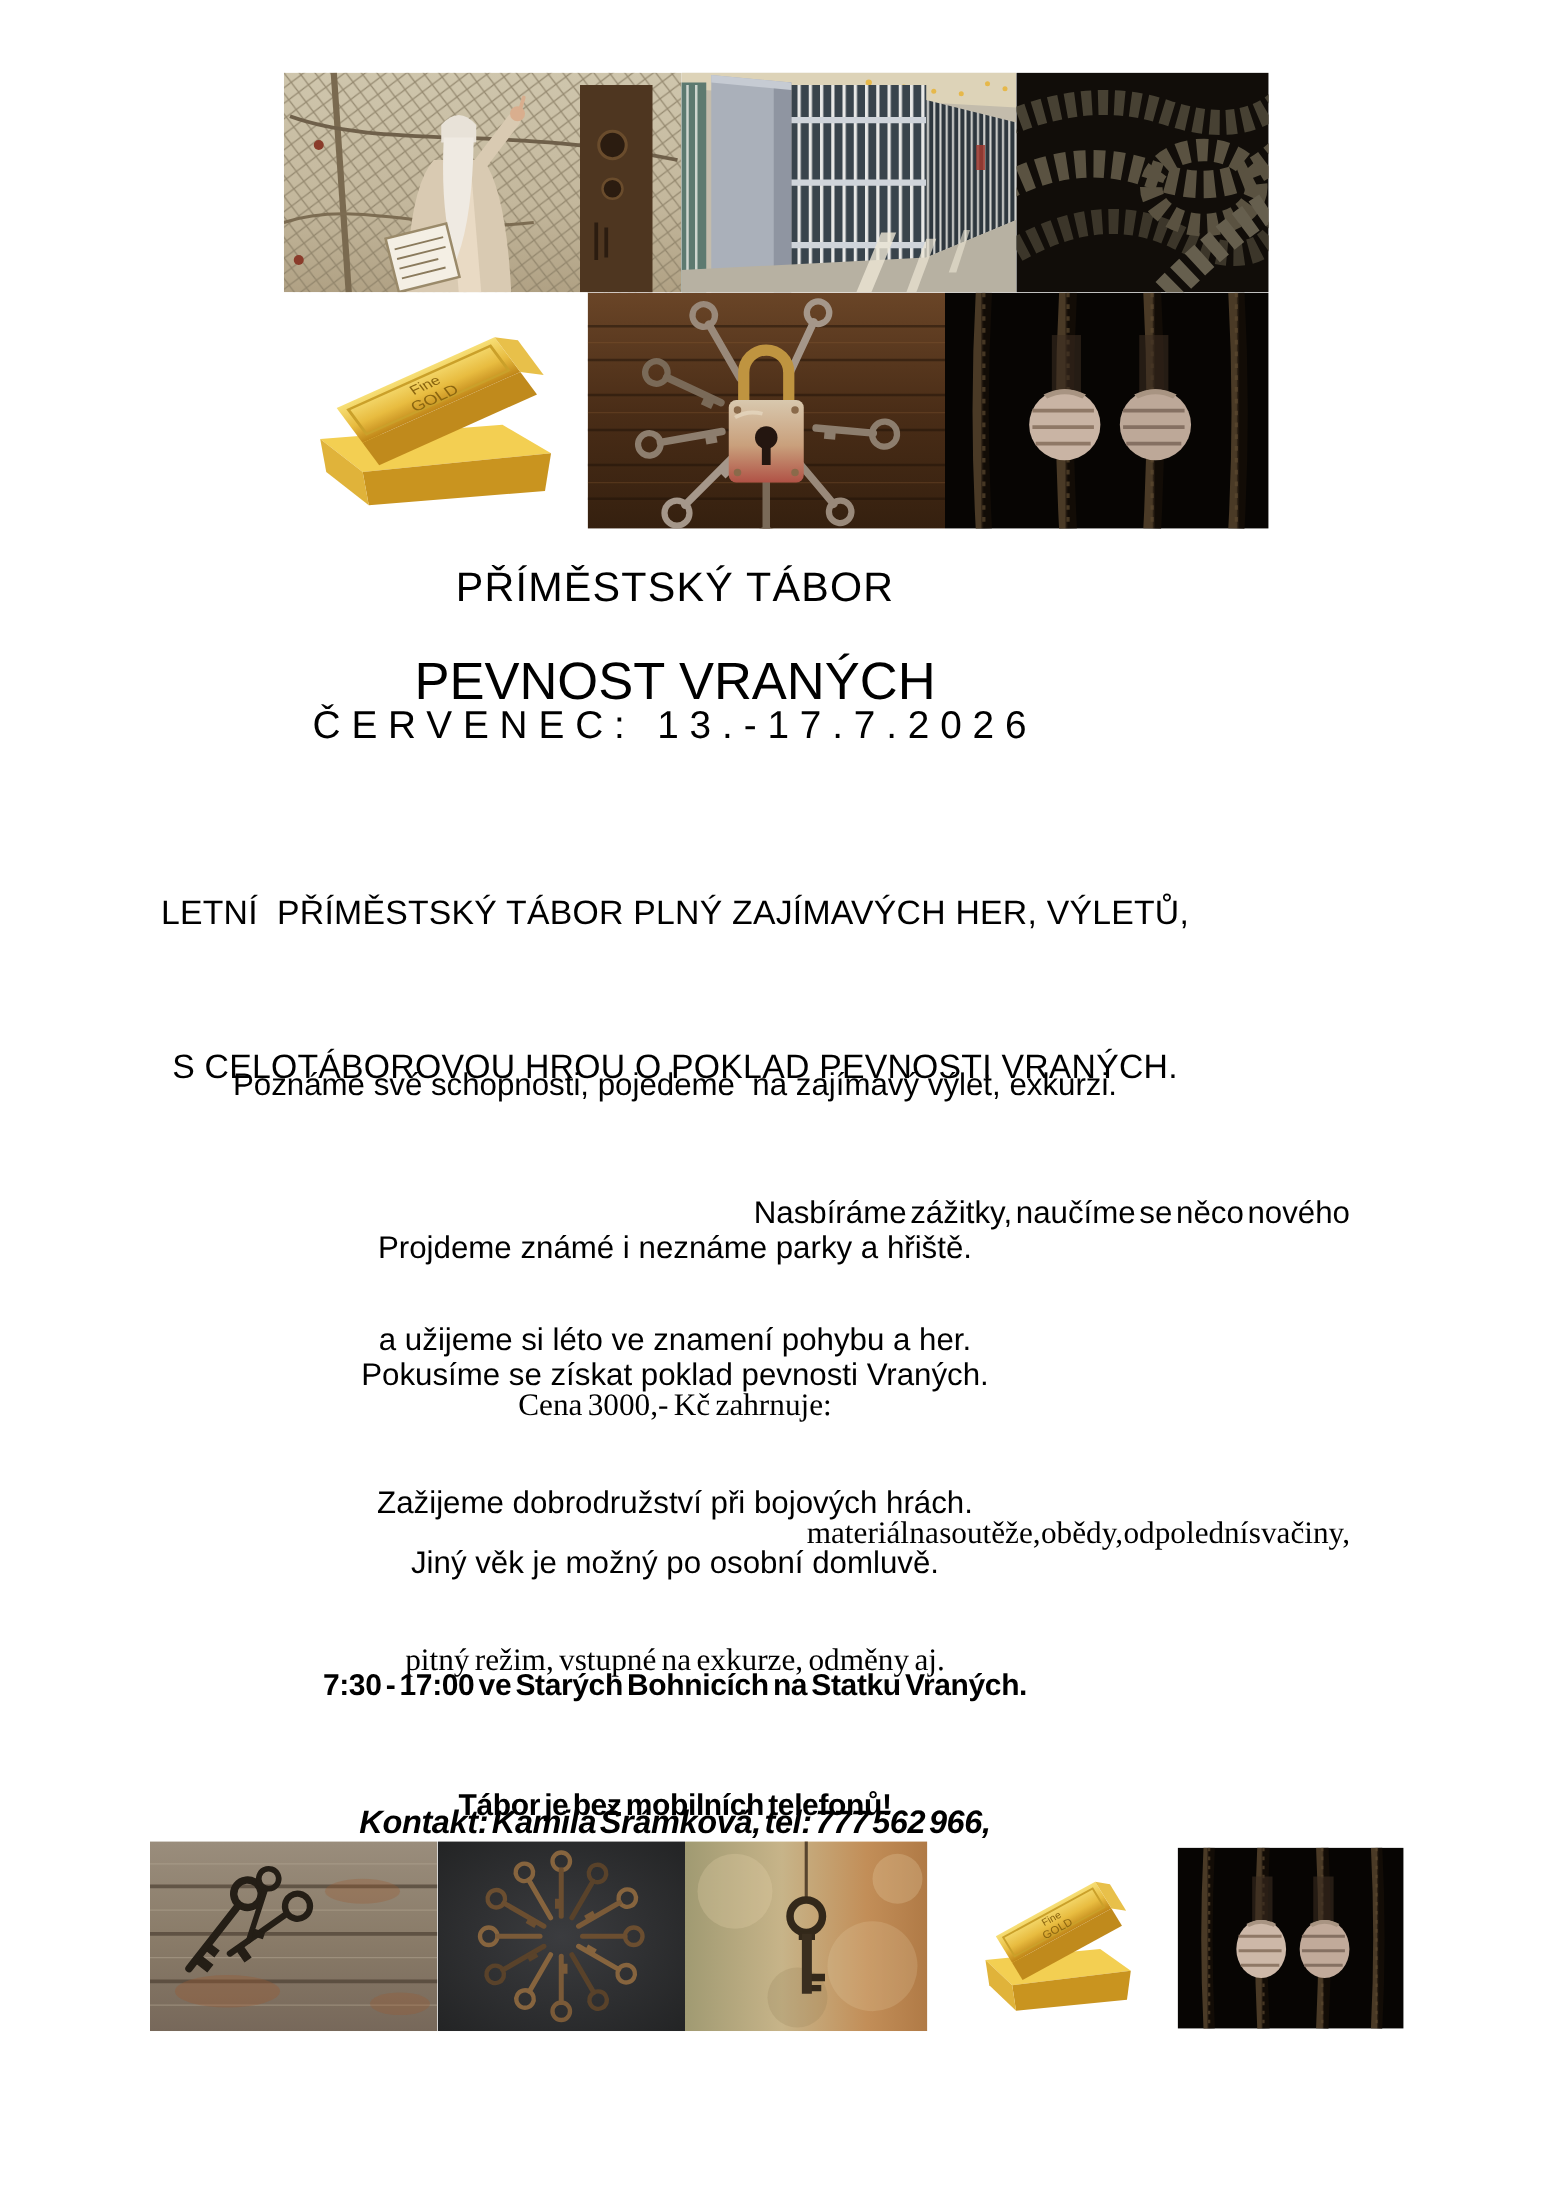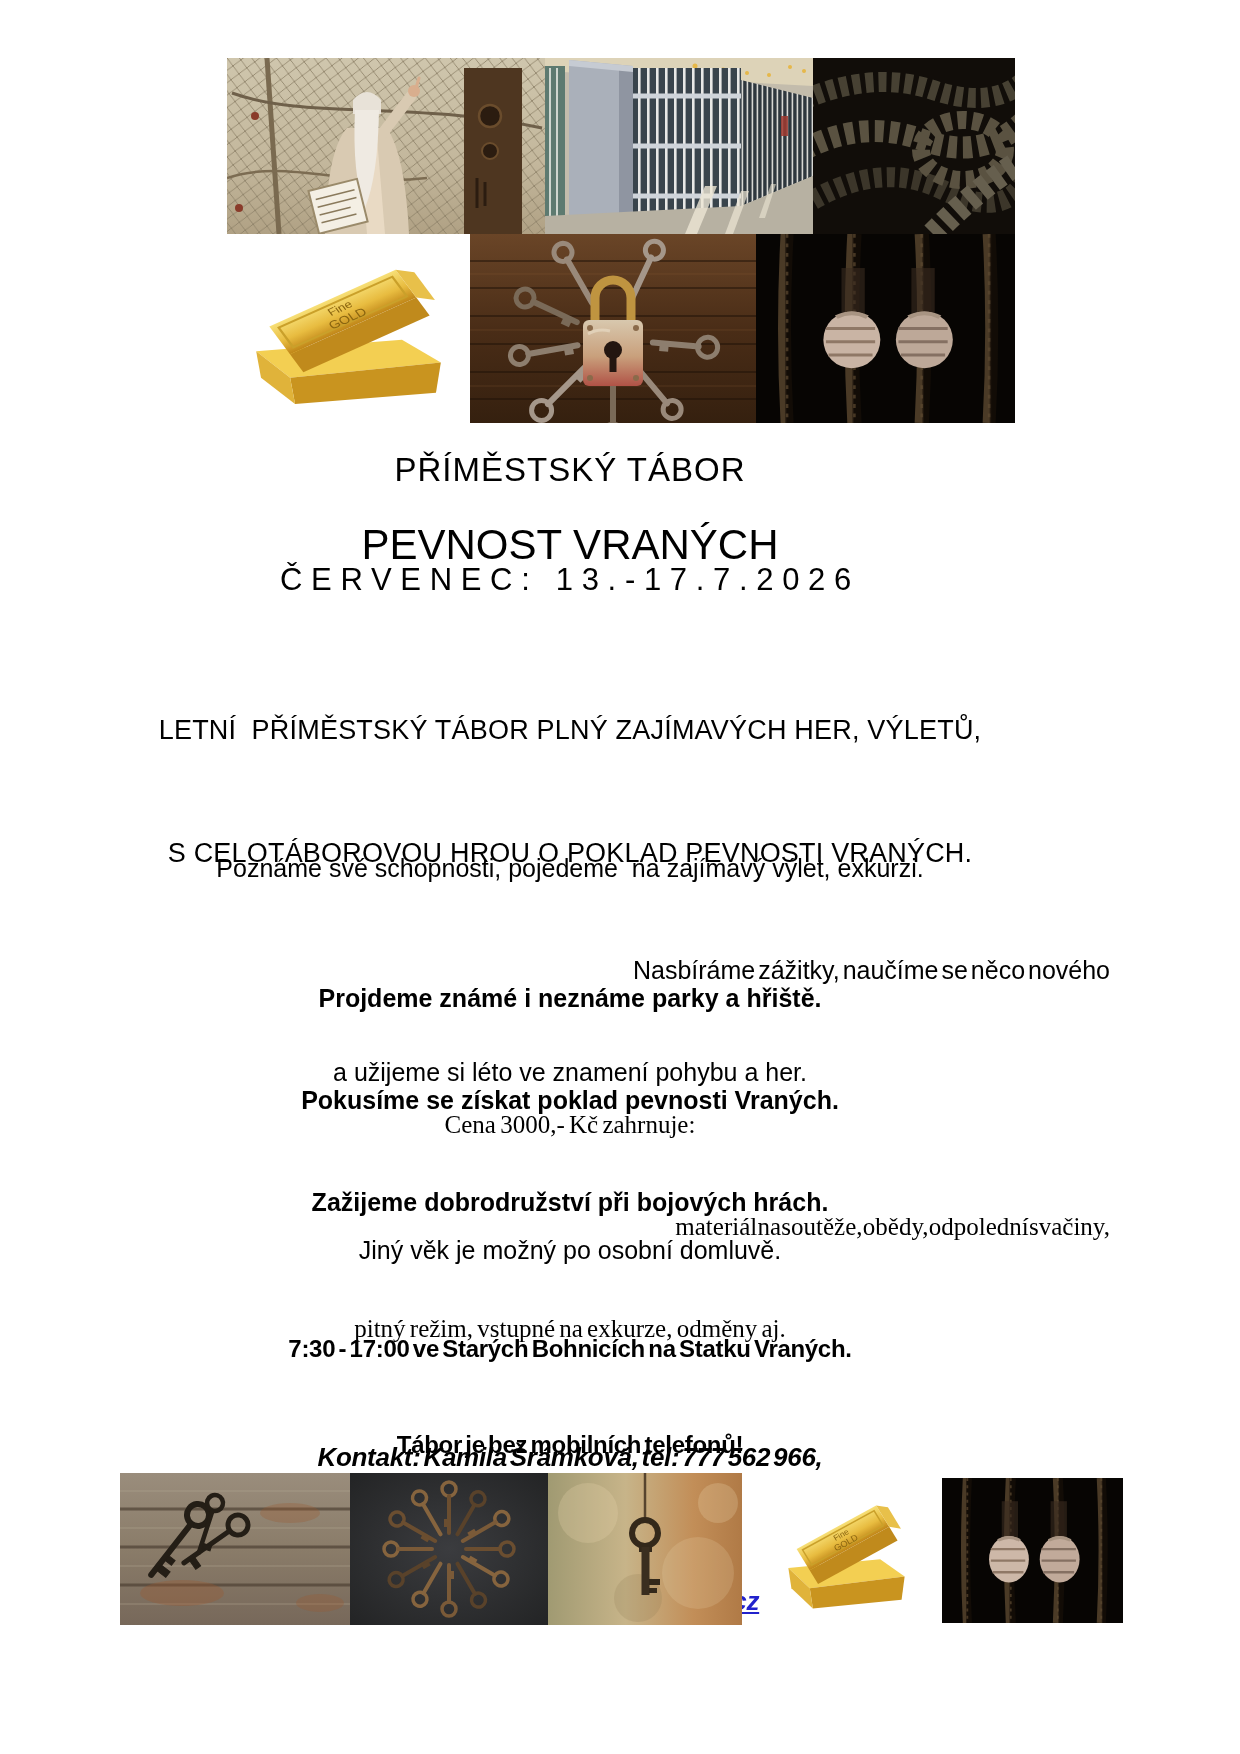--- a/index.html
+++ b/index.html
@@ -1,26 +1,26 @@
 <!DOCTYPE html>
 <html><head>
 <meta charset="utf-8">
 <style>
   html,body{margin:0;padding:0;background:#ffffff;}
   .page{position:relative;width:1240px;height:1754px;margin:0 auto;background:#fff;
         font-family:"Liberation Sans",sans-serif;color:#000;overflow:hidden;}
   .photo{position:absolute;overflow:hidden;}
   .photo svg{display:block;width:100%;height:100%;}
-  .t{position:absolute;left:0;width:1080px;text-align:center;white-space:pre-wrap;margin-left:30px;}
+  .t{position:absolute;left:0;width:1080px;text-align:center;white-space:pre-wrap;}
   .pretitle{top:449px;font-size:33px;line-height:42px;letter-spacing:1px;}
   .maintitle{top:516px;font-size:42px;line-height:58px;}
   .dateline{top:560px;font-size:31px;line-height:40px;letter-spacing:0.28em;}
   .introcaps{top:628px;font-size:27px;line-height:41px;letter-spacing:0.2px;}
   .body-par{font-size:25px;line-height:34px;}
-  .p1{top:783px;} .p2{top:913px;font-weight:bold;} .p3{top:1040px;font-family:Liberation Serif, serif;} .p4{top:1165px;}
+  .p1{top:783px;} .p2{top:913px;} .p3{top:1040px;font-family:Liberation Serif, serif;} .p4{top:1165px;}
   .p5{top:1269px;font-size:24px;line-height:32px;font-weight:bold;letter-spacing:-0.3px;word-spacing:-3px;}
   .contact{top:1367px;font-size:26px;line-height:36px;font-weight:bold;font-style:italic;letter-spacing:-0.3px;word-spacing:-4px;}
   .tight2{word-spacing:-4px;text-align:right;}
   .tight5{word-spacing:-6px;text-align:right;}
   .tight1{word-spacing:-2px;}
   a.email{color:#2222cc;text-decoration:underline;margin-left:10px;}
 </style>
 </head>
 <body>
 

